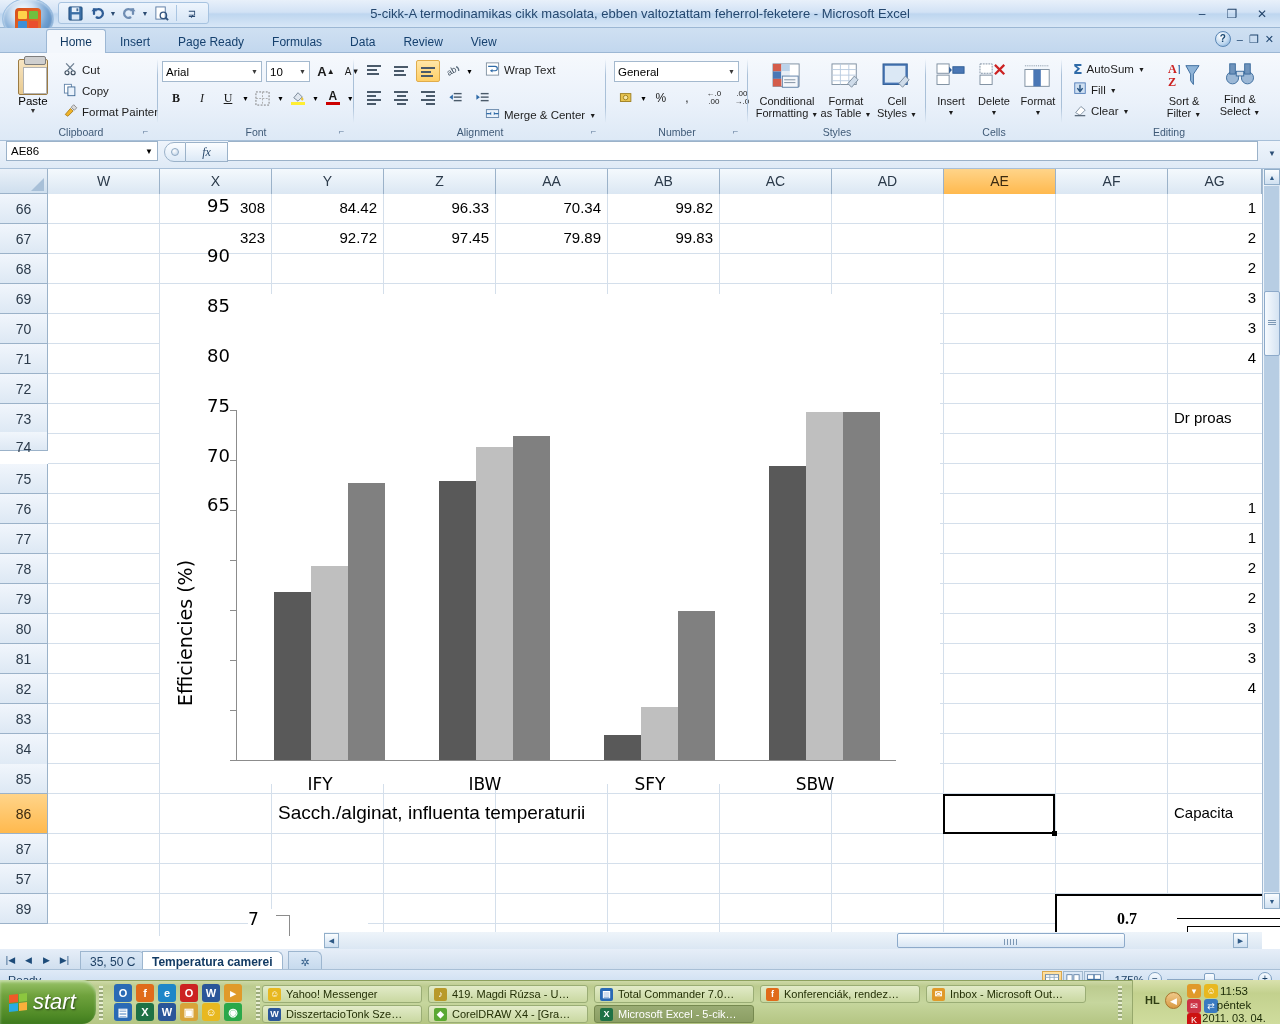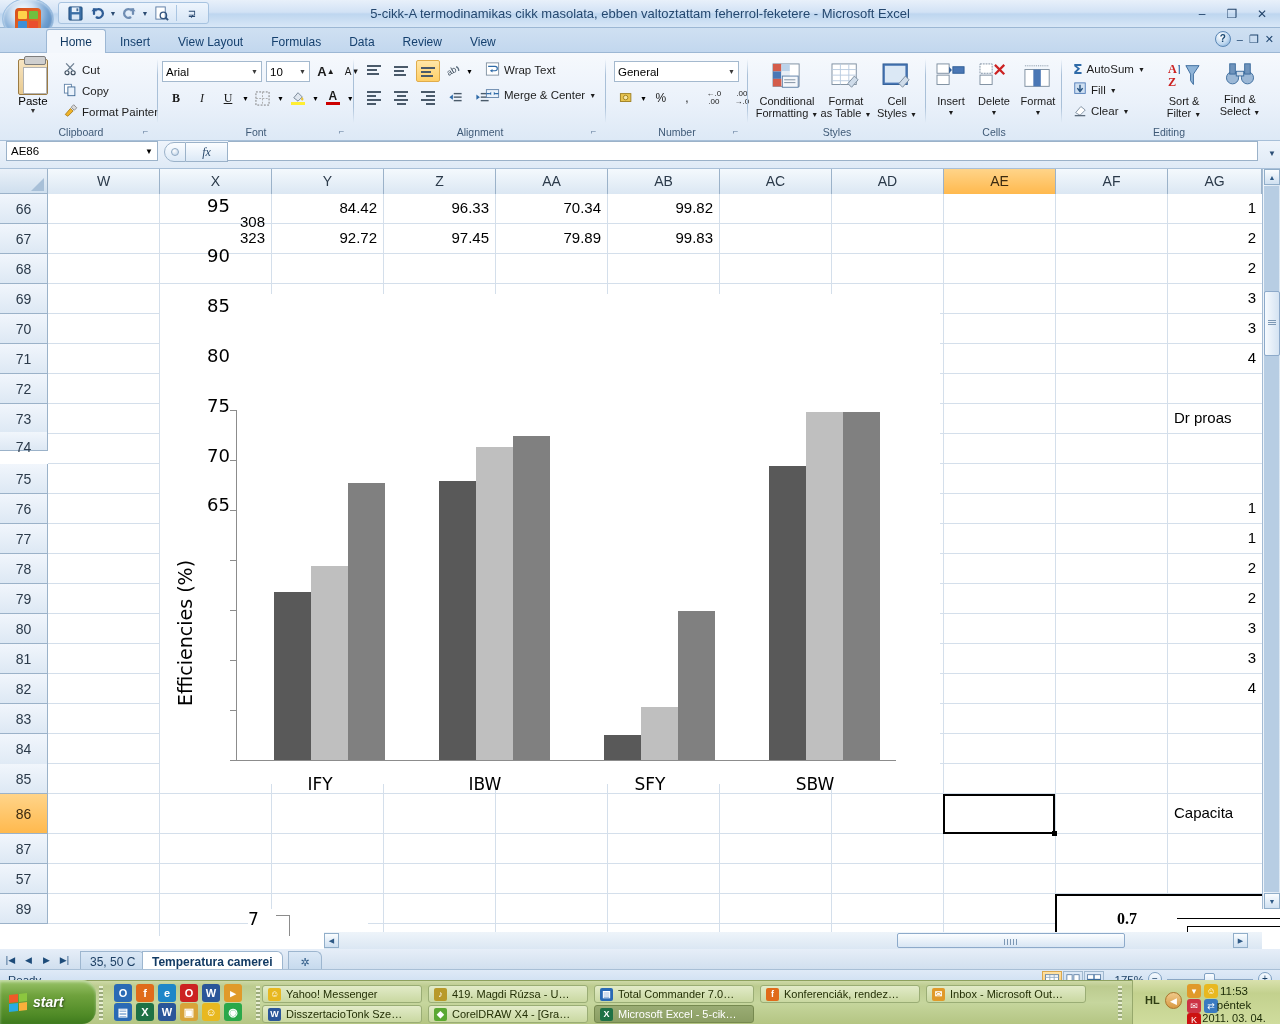--- a/index.html
+++ b/index.html
@@ -247,21 +247,21 @@
      background:linear-gradient(180deg,#9bc46a 0%, #6fa23d 35%, #4f8a26 80%, #3e7a1e 100%);
      border-radius:0 14px 14px 0; display:flex; align-items:center; gap:6px; padding-left:9px;
      box-shadow: inset 0 2px 3px rgba(255,255,255,.45);}
   .startbtn .flag{ width:18px;height:17px; display:grid; grid-template-columns:1fr 1fr; grid-template-rows:1fr 1fr;
      gap:1px; transform: skewY(-6deg);}
   .startbtn .flag i{ display:block;}
   .startbtn .flag i:nth-child(1){background:#f05a28;}
   .startbtn .flag i:nth-child(2){background:#8cc63f;}
   .startbtn .flag i:nth-child(3){background:#29abe2;}
   .startbtn .flag i:nth-child(4){background:#fbb03b;}
-  .startbtn span{ color:#fff; font-style:italic; font-weight:bold; font-size:14px;
+  .startbtn span{ color:#fff; font-style:italic; font-weight:normal; font-size:22px;
      text-shadow:1px 1px 2px rgba(0,0,0,.5);}
 
   .qlaunch{ position:absolute; left:104px; bottom:0; height:44px; width:150px;}
   .qlaunch .row{ position:absolute; left:10px; display:flex; gap:4px; align-items:center;}
   .qicon{ width:18px; height:18px; border-radius:3px; font-size:11px; color:#fff;
      display:flex;align-items:center;justify-content:center; font-weight:bold;}
   .grip{ position:absolute; width:4px; height:34px; top:5px;
      background-image:repeating-linear-gradient(180deg,#e9efd3 0 2px,#9aa97a 2px 4px);}
 
   .tasks{ position:absolute; left:262px; bottom:2px; width:818px; height:40px;}
@@ -340,21 +340,21 @@
       <div>–</div>
       <div>❐</div>
       <div>✕</div>
     </div>
   </div>
 
   <div class="ribbonbar">
     <div class="tabs">
       <div class="tab active">Home</div>
       <div class="tab">Insert</div>
-      <div class="tab">View Layout</div>
+      <div class="tab">Page Ready</div>
       <div class="tab">Formulas</div>
       <div class="tab">Data</div>
       <div class="tab">Review</div>
       <div class="tab">View</div>
     </div>
     <div class="ribbon-right">
       <div class="help-o">?</div>
       <div style="font-size:11px">–</div>
       <div style="font-size:11px">❐</div>
       <div style="font-size:11px">✕</div>
@@ -527,21 +527,21 @@
         <div class="btn">
           <span class="ic">
             <svg width="15" height="14" viewBox="0 0 16 16">
                 <rect x="1" y="1" width="14" height="14" fill="#fff" stroke="#7c8d9e"></rect>
                 <path d="M3 5 h8 a2.5 2.5 0 0 1 0 5 h-4" fill="none" stroke="#2f6ba8" stroke-width="1.3"></path>
                 <path d="M8 8 L5 10 L8 12 Z" fill="#2f6ba8"></path>
               </svg>
           </span>
           <span>Wrap Text</span>
         </div>
-        <div class="btn" style="margin-top:7px">
+        <div class="btn" style="margin-top:27px">
           <span class="ic">
             <svg width="15" height="14" viewBox="0 0 16 16">
                 <rect x="1" y="3" width="14" height="9" fill="#eaf2fb" stroke="#5d7fa5"></rect>
                 <path d="M1 7.5 h4 M11 7.5 h4" stroke="#2f6ba8" stroke-width="1.3"></path>
                 <path d="M6.5 5.5 L4.5 7.5 L6.5 9.5 Z M9.5 5.5 L11.5 7.5 L9.5 9.5 Z" fill="#2f6ba8"></path>
               </svg>
           </span>
           <span>Merge &amp; Center</span>
           <span class="ca" style="font-size:7px">▼</span>
         </div>
@@ -816,21 +816,21 @@
       <div class="hline" style="top:479px;width:1214px"></div>
       <div class="hline" style="top:509px;width:1214px"></div>
       <div class="hline" style="top:539px;width:1214px"></div>
       <div class="hline" style="top:569px;width:1214px"></div>
       <div class="hline" style="top:599px;width:1214px"></div>
       <div class="hline" style="top:639px;width:1214px"></div>
       <div class="hline" style="top:669px;width:1214px"></div>
       <div class="hline" style="top:699px;width:1214px"></div>
       <div class="hline" style="top:729px;width:1214px"></div>
 
-      <div class="cellv" style="left:112px;top:19px;width:111px">308</div>
+      <div class="cellv" style="left:112px;top:5px;width:111px">308</div>
       <div class="cellv" style="left:224px;top:5px;width:111px">84.42</div>
       <div class="cellv" style="left:336px;top:5px;width:111px">96.33</div>
       <div class="cellv" style="left:448px;top:5px;width:111px">70.34</div>
       <div class="cellv" style="left:560px;top:5px;width:111px">99.82</div>
 
       <div class="cellv" style="left:112px;top:35px;width:111px">323</div>
       <div class="cellv" style="left:224px;top:35px;width:111px">92.72</div>
       <div class="cellv" style="left:336px;top:35px;width:111px">97.45</div>
       <div class="cellv" style="left:448px;top:35px;width:111px">79.89</div>
       <div class="cellv" style="left:560px;top:35px;width:111px">99.83</div>
@@ -844,20 +844,21 @@
       <div class="cellv l" style="left:1120px;top:215px;width:140px">Dr proas</div>
       <div class="cellv" style="left:1120px;top:305px;width:94px">1</div>
       <div class="cellv" style="left:1120px;top:335px;width:94px">1</div>
       <div class="cellv" style="left:1120px;top:365px;width:94px">2</div>
       <div class="cellv" style="left:1120px;top:395px;width:94px">2</div>
       <div class="cellv" style="left:1120px;top:425px;width:94px">3</div>
       <div class="cellv" style="left:1120px;top:455px;width:94px">3</div>
       <div class="cellv" style="left:1120px;top:485px;width:94px">4</div>
       <div class="cellv l" style="left:1120px;top:610px;width:150px">Capacita</div>
 
+      <div class="cellv l" style="left:224px;top:608px;width:560px;font-size:19px">Sacch./alginat, influenta temperaturii</div>
 
       <div class="selbox" style="left:895px;top:600px;width:112px;height:40px"></div>
       <div class="selhandle" style="left:1004px;top:637px"></div>
 
       <div class="chart" style="left:112px;top:100px;width:780px;height:490px;background:#fff;">
 
         <div class="ylabel" style="left:14px;top:412px;">Efficiencies (%)</div>
 
         <div class="ytick" style="left:30px;top:200px;">65</div>
         <div class="ytick" style="left:30px;top:151px;">70</div>

